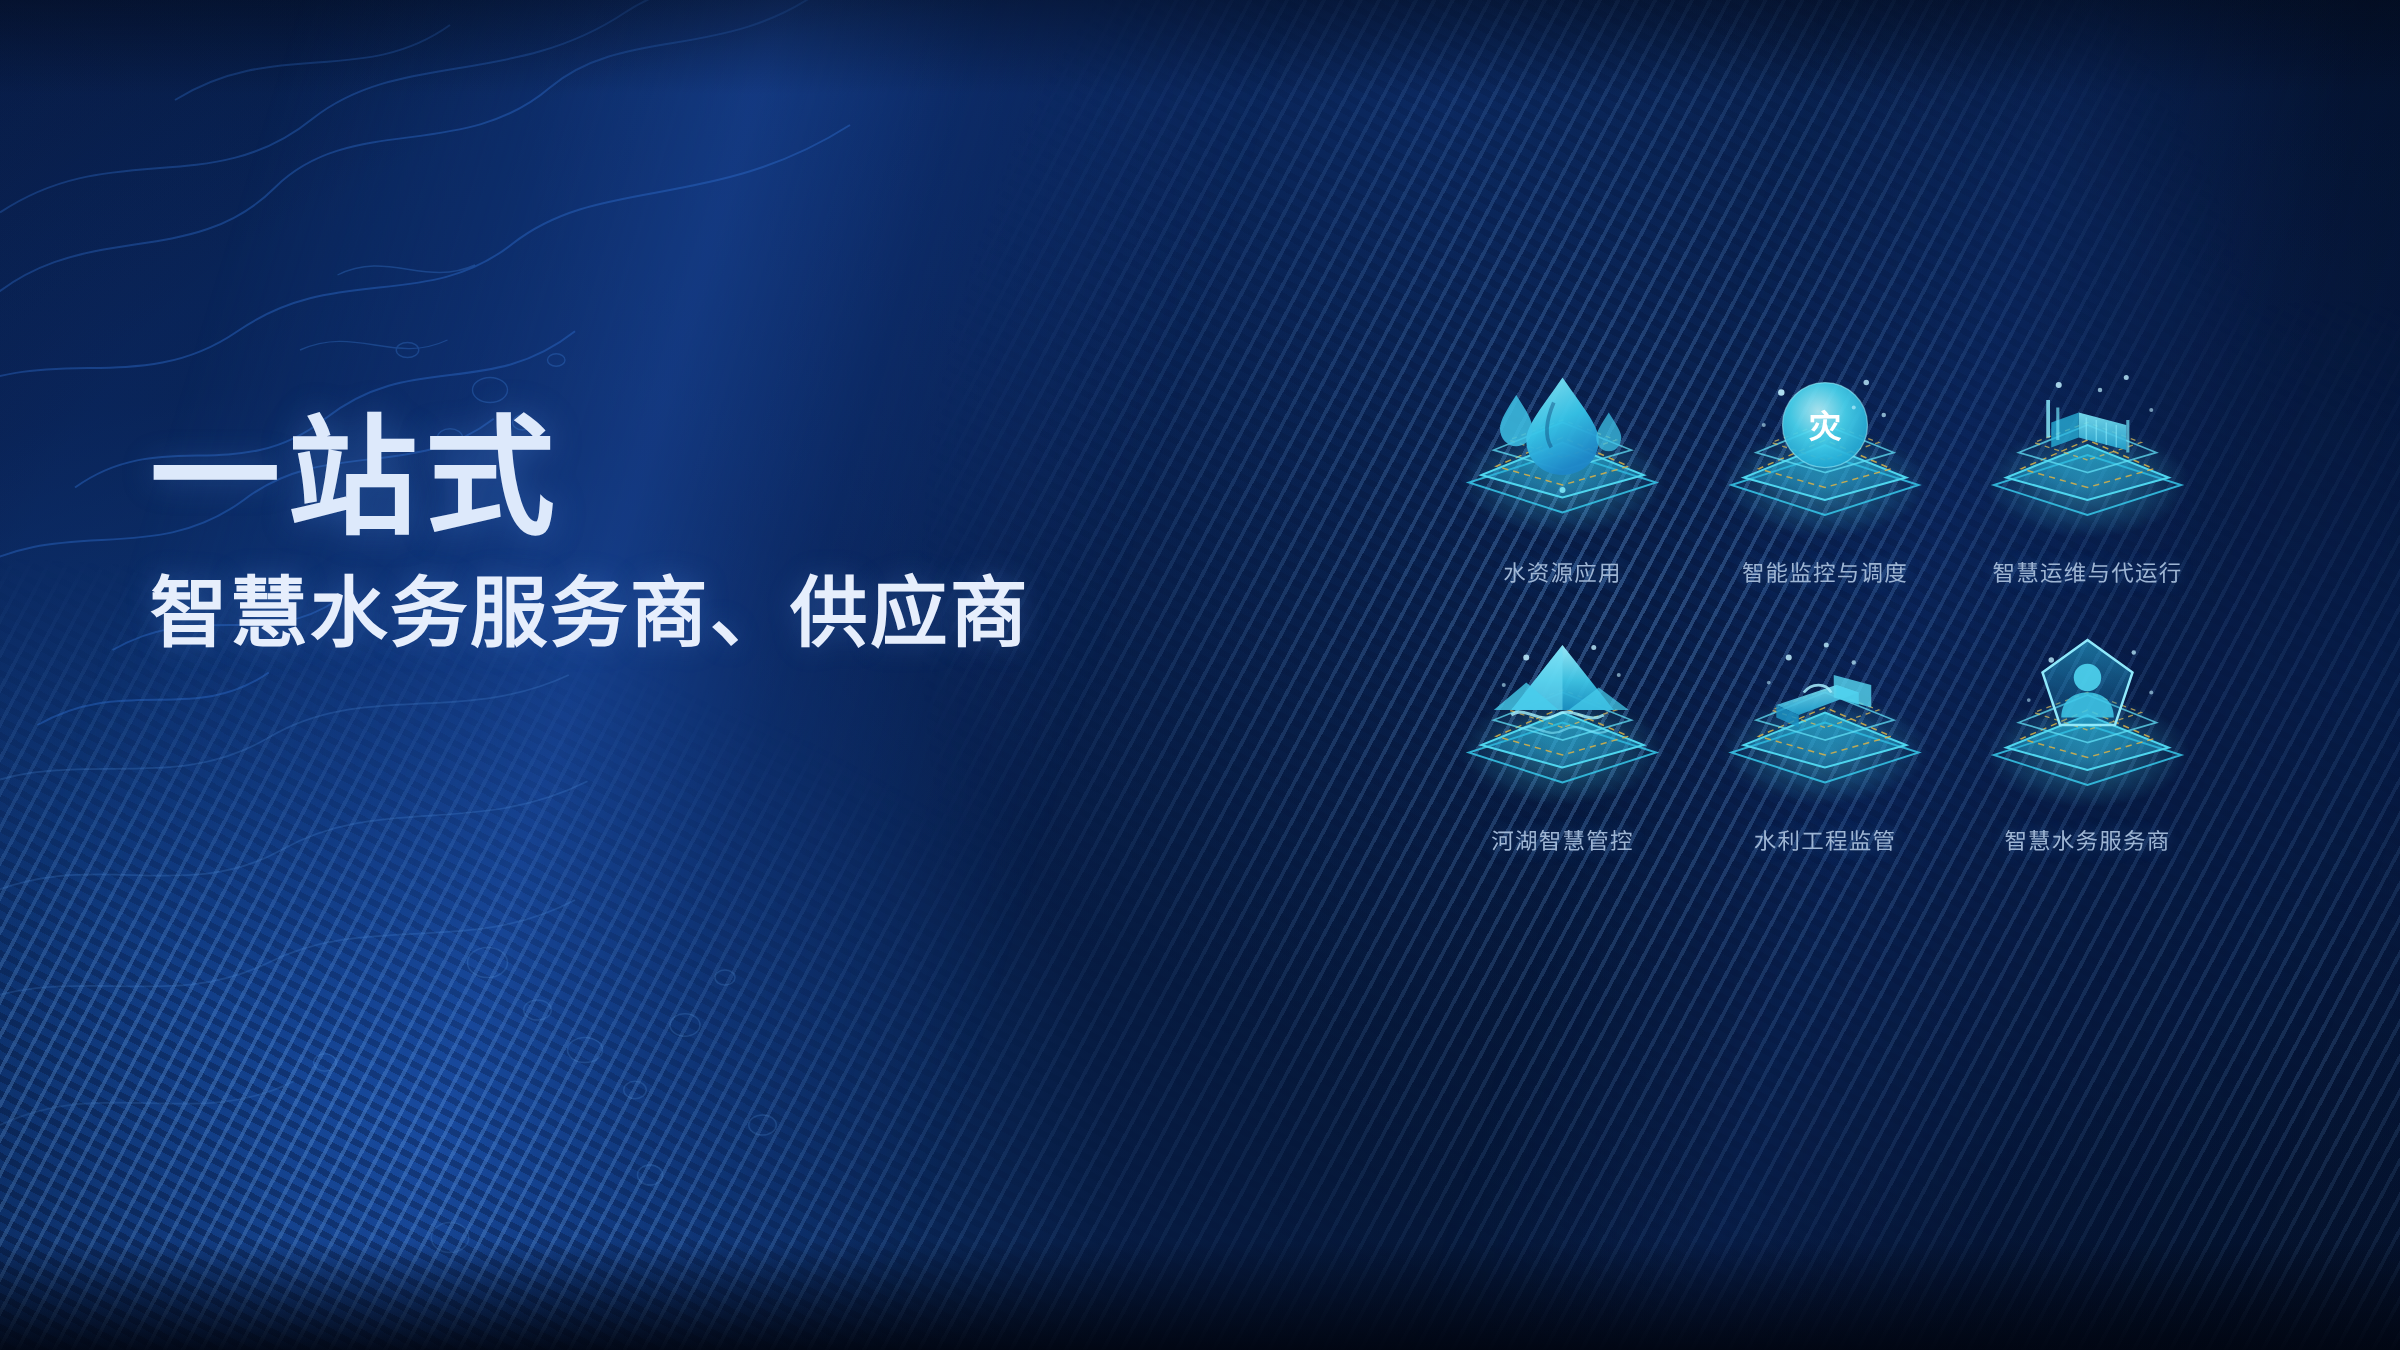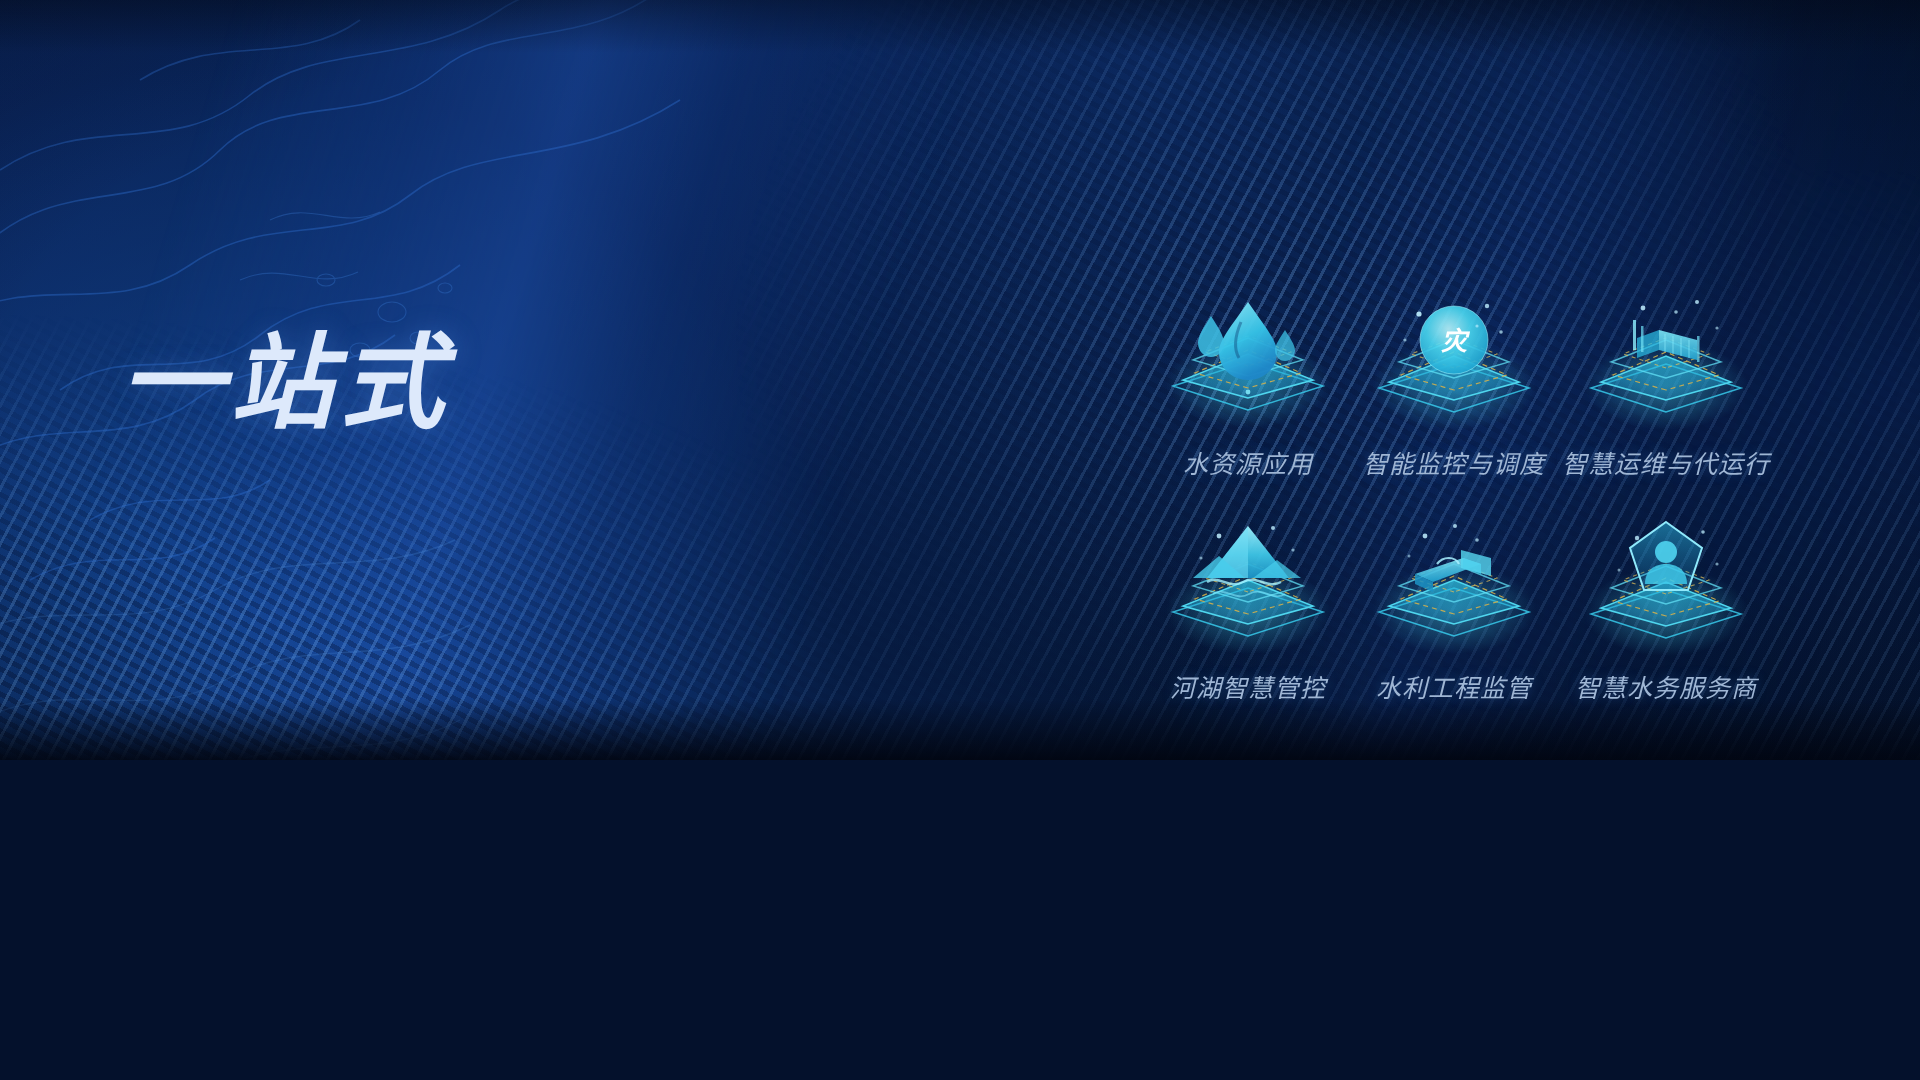--- a/index.html
+++ b/index.html
@@ -7,28 +7,27 @@
 
   html, body {
     width:1920px; height:1080px;
     overflow:hidden;
     background:#04112c;
     font-family:"Liberation Sans","DejaVu Sans",sans-serif;
   }
 
   .stage {
     position:relative;
-    width:1920px; height:760px;
+    width:1920px; height:1080px;
     overflow:hidden;
     background:
       radial-gradient(circle at 12% 90%, rgba(22,78,160,0.85) 0%, rgba(12,45,110,0.30) 34%, rgba(0,0,0,0) 58%),
       radial-gradient(circle at 60% 8%, rgba(18,60,140,0.50) 0%, rgba(0,0,0,0) 48%),
       radial-gradient(ellipse 70% 90% at 98% 50%, rgba(7,28,72,0.95) 0%, rgba(0,0,0,0) 70%),
       linear-gradient(118deg, #0a2255 0%, #07204e 16%, #05173c 34%, #041430 52%, #04132e 70%, #031129 100%);
-    font-style: italic;
   }
 
   
 
   
   .band {
     position:absolute; inset:-20% -10%;
     background:linear-gradient(107deg,
       rgba(0,0,0,0) 18%,
       rgba(26,74,166,0.30) 26%,
@@ -124,21 +123,21 @@
 
   .icon-wrap {
     position:relative;
     width:190px; height:150px;
     display:flex; align-items:center; justify-content:center;
   }
   .icon-wrap svg { display:block; overflow:visible; }
 
   .cell-label {
     margin-top:6px;
-    font-size:25px;
+    font-size:18px;
     letter-spacing:1px;
     color:#9fb6d4;
     text-shadow:0 0 12px rgba(60,120,200,0.40);
     white-space:nowrap;
     text-align:center;
   }
 </style>
 </head>
 <body>
 
@@ -186,20 +185,21 @@
       <ellipse cx="620" cy="262" rx="8" ry="6"></ellipse>
       <ellipse cx="400" cy="470" rx="15" ry="12"></ellipse>
       <ellipse cx="560" cy="420" rx="10" ry="8"></ellipse>
       <ellipse cx="300" cy="330" rx="9" ry="7"></ellipse>
       <ellipse cx="650" cy="380" rx="11" ry="8"></ellipse>
     </g>
   </svg>
 
   <div class="headline">
     <div class="title-main">一站式</div>
+    <div class="title-sub">智慧水务服务商、供应商</div>
   </div>
 
   <div class="grid">
 
     <div class="cell">
       <div class="icon-wrap">
         <svg width="190" height="150" viewBox="0 0 190 150">
           <defs>
             <linearGradient id="plate1" x1="0" y1="0" x2="0" y2="1">
               <stop offset="0%" stop-color="#2fc6e4" stop-opacity="0.70"></stop>

